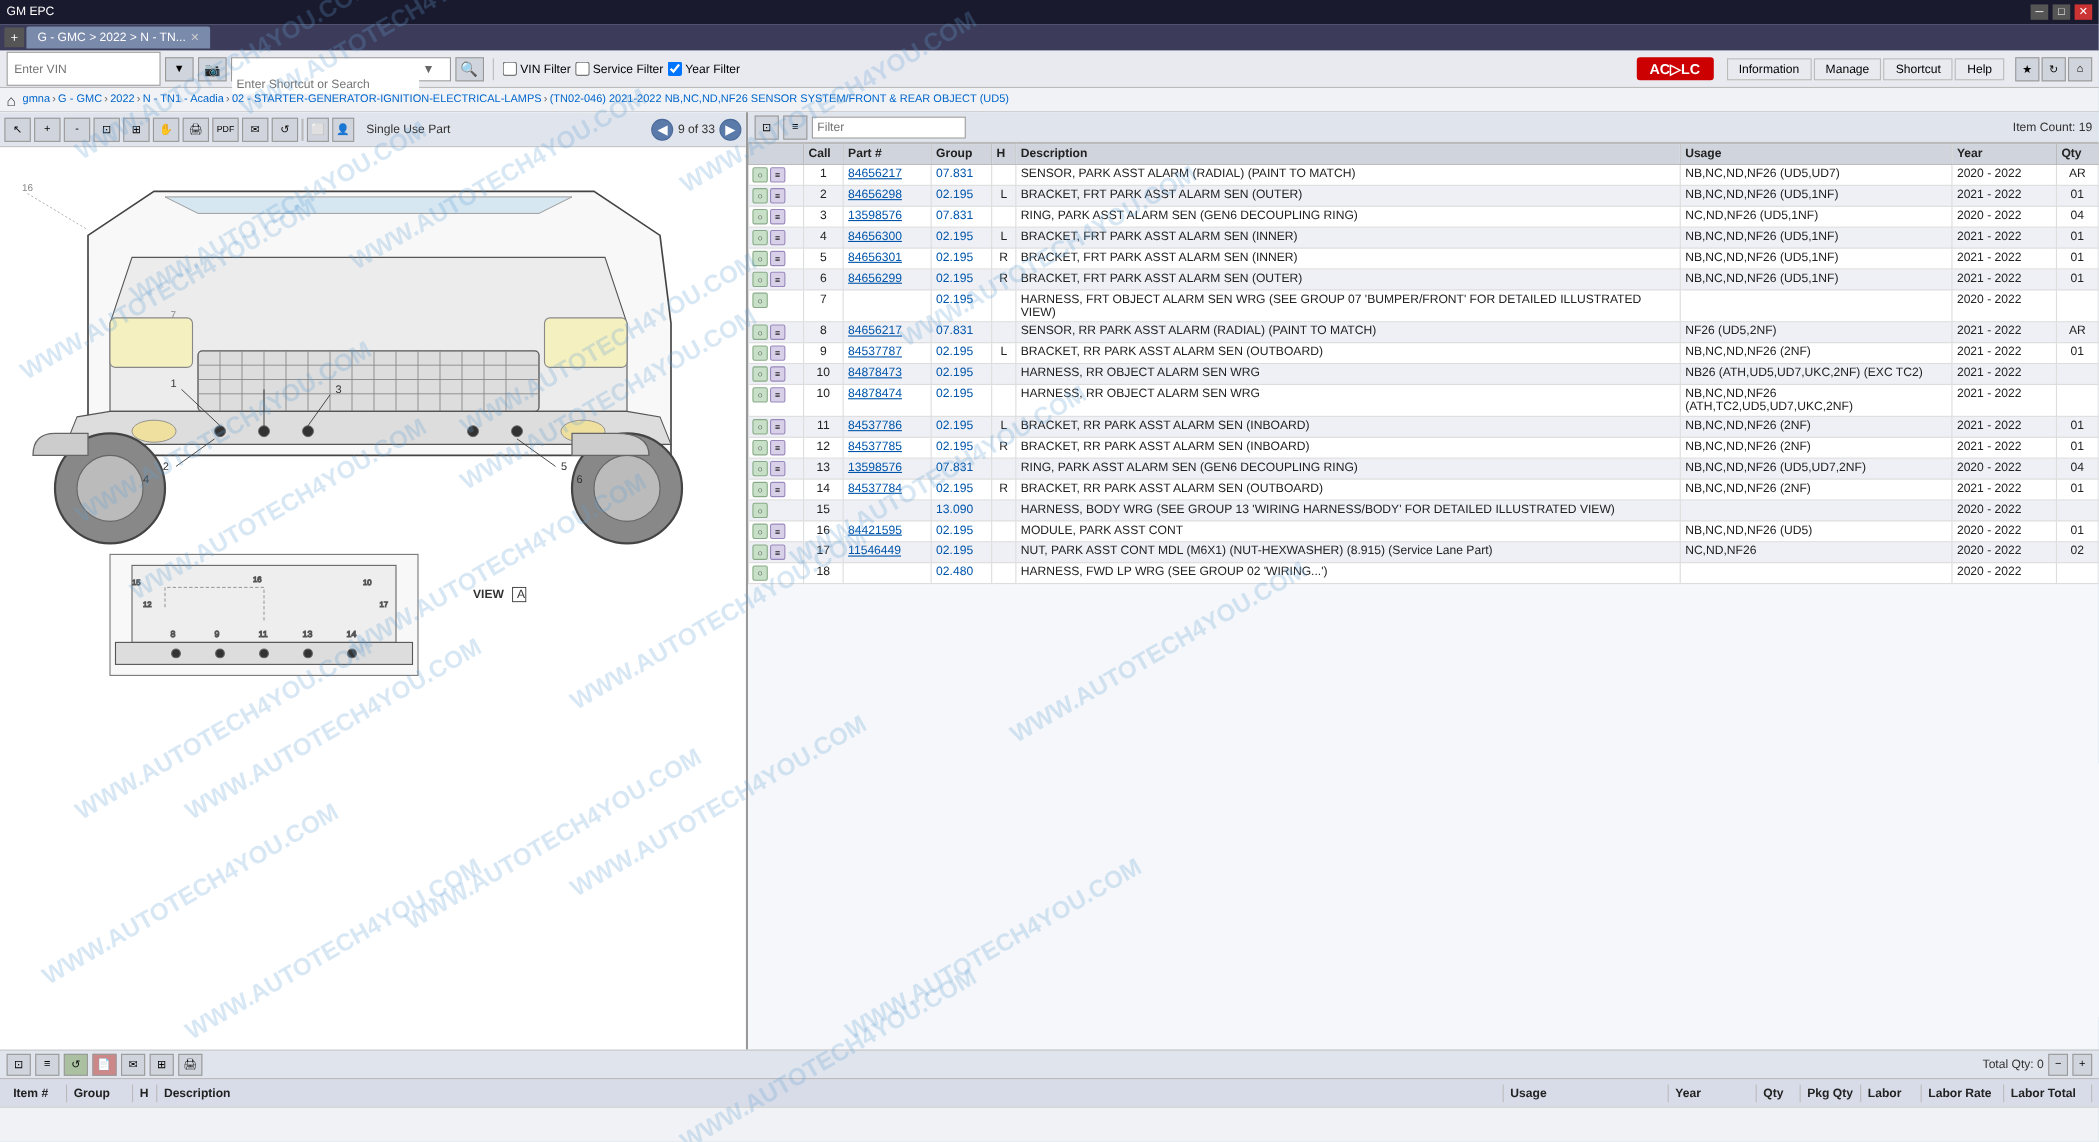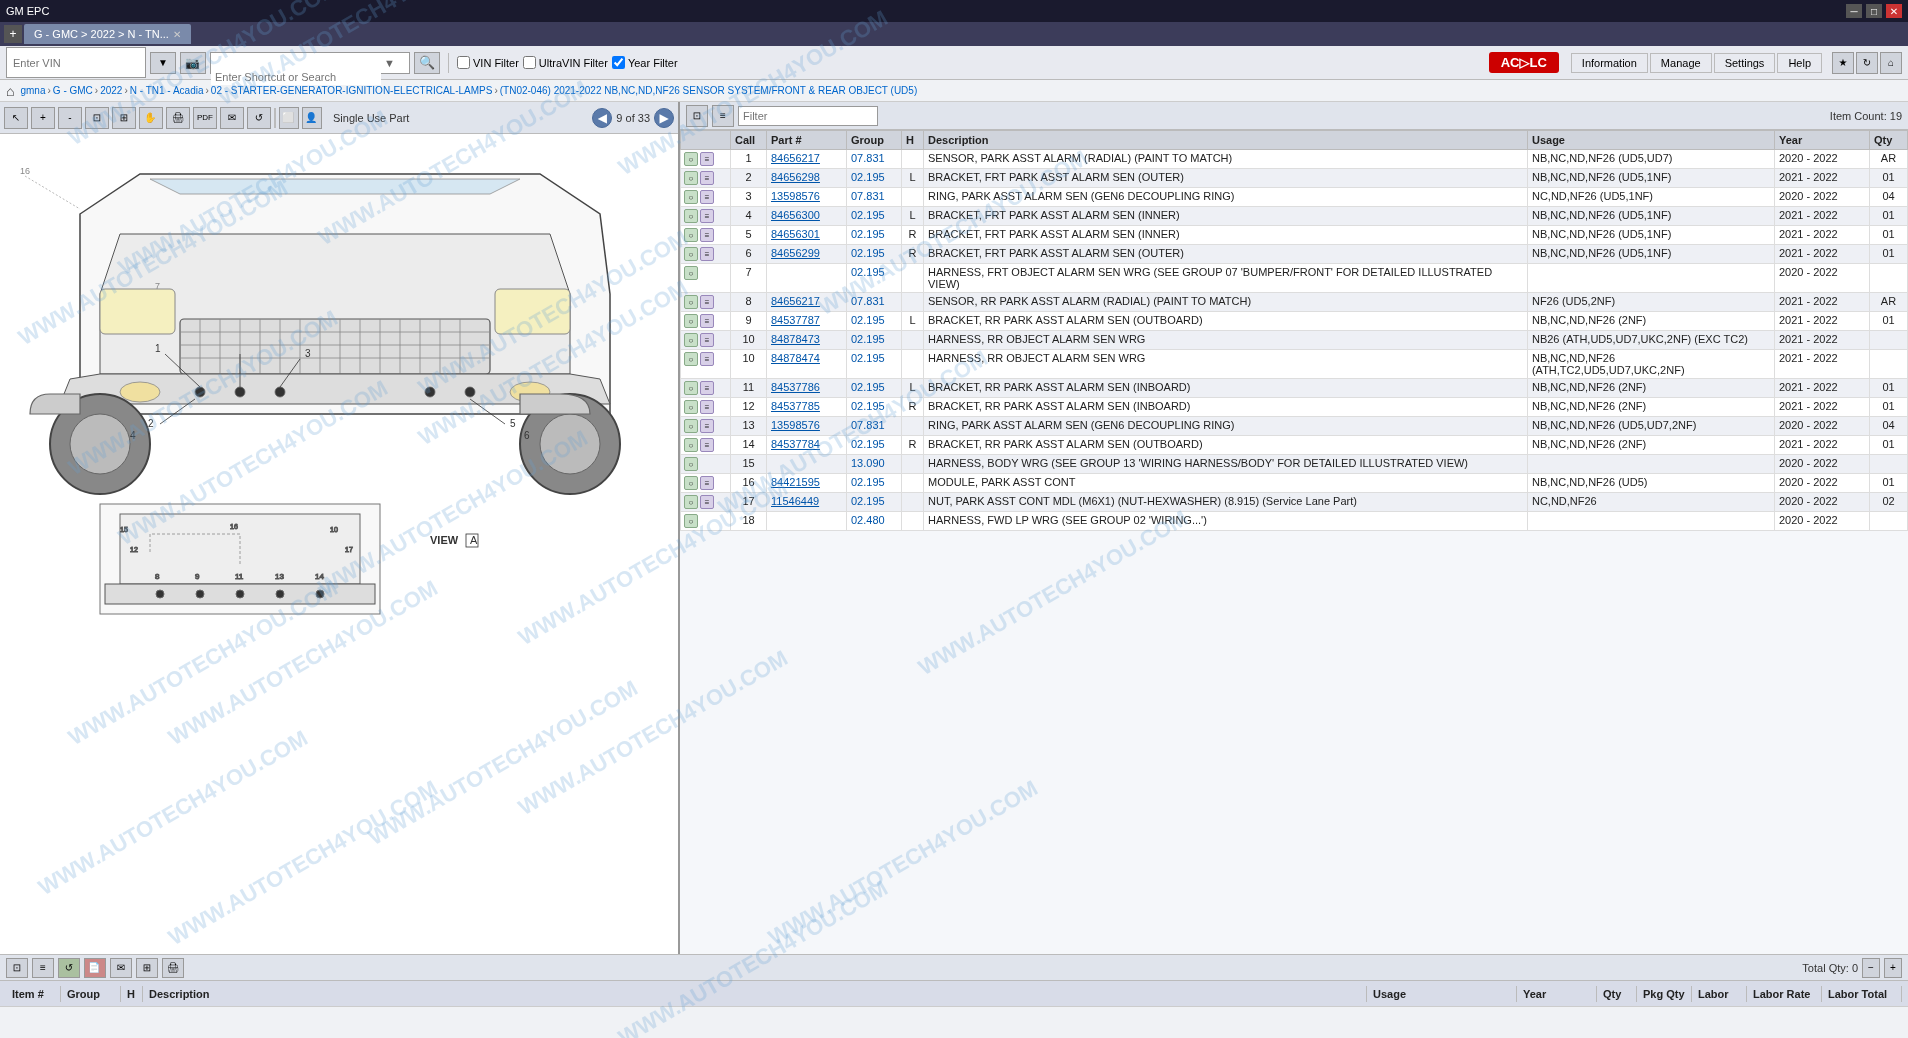--- a/index.html
+++ b/index.html
@@ -393,34 +393,34 @@
   <button class="diag-btn" style="width:26px; font-size:13px;">🔍</button>
 
   <div class="toolbar-sep"></div>
 
   <label class="filter-check">
     <input type="checkbox" style="">
     <span>VIN Filter</span>
   </label>
   <label class="filter-check">
     <input type="checkbox" style="">
-    <span>UltraVIN Filter</span>
+    <span>Service Filter</span>
   </label>
   <label class="filter-check">
     <input type="checkbox" checked="" style="">
     <span>Year Filter</span>
   </label>
 
   <div class="nav-logo" style="margin-left:auto;">
     <span>AC▷LC</span>
   </div>
   <div class="nav-buttons">
     <button class="nav-btn">Information</button>
     <button class="nav-btn">Manage</button>
-    <button class="nav-btn">Settings</button>
+    <button class="nav-btn">Shortcut</button>
     <button class="nav-btn">Help</button>
   </div>
   <div style="display:flex; gap:2px; margin-left:6px;">
     <button class="diag-btn" style="width:22px;">★</button>
     <button class="diag-btn" style="width:22px;">↻</button>
     <button class="diag-btn" style="width:22px;">⌂</button>
   </div>
 </div>
 
 <div class="breadcrumb">

